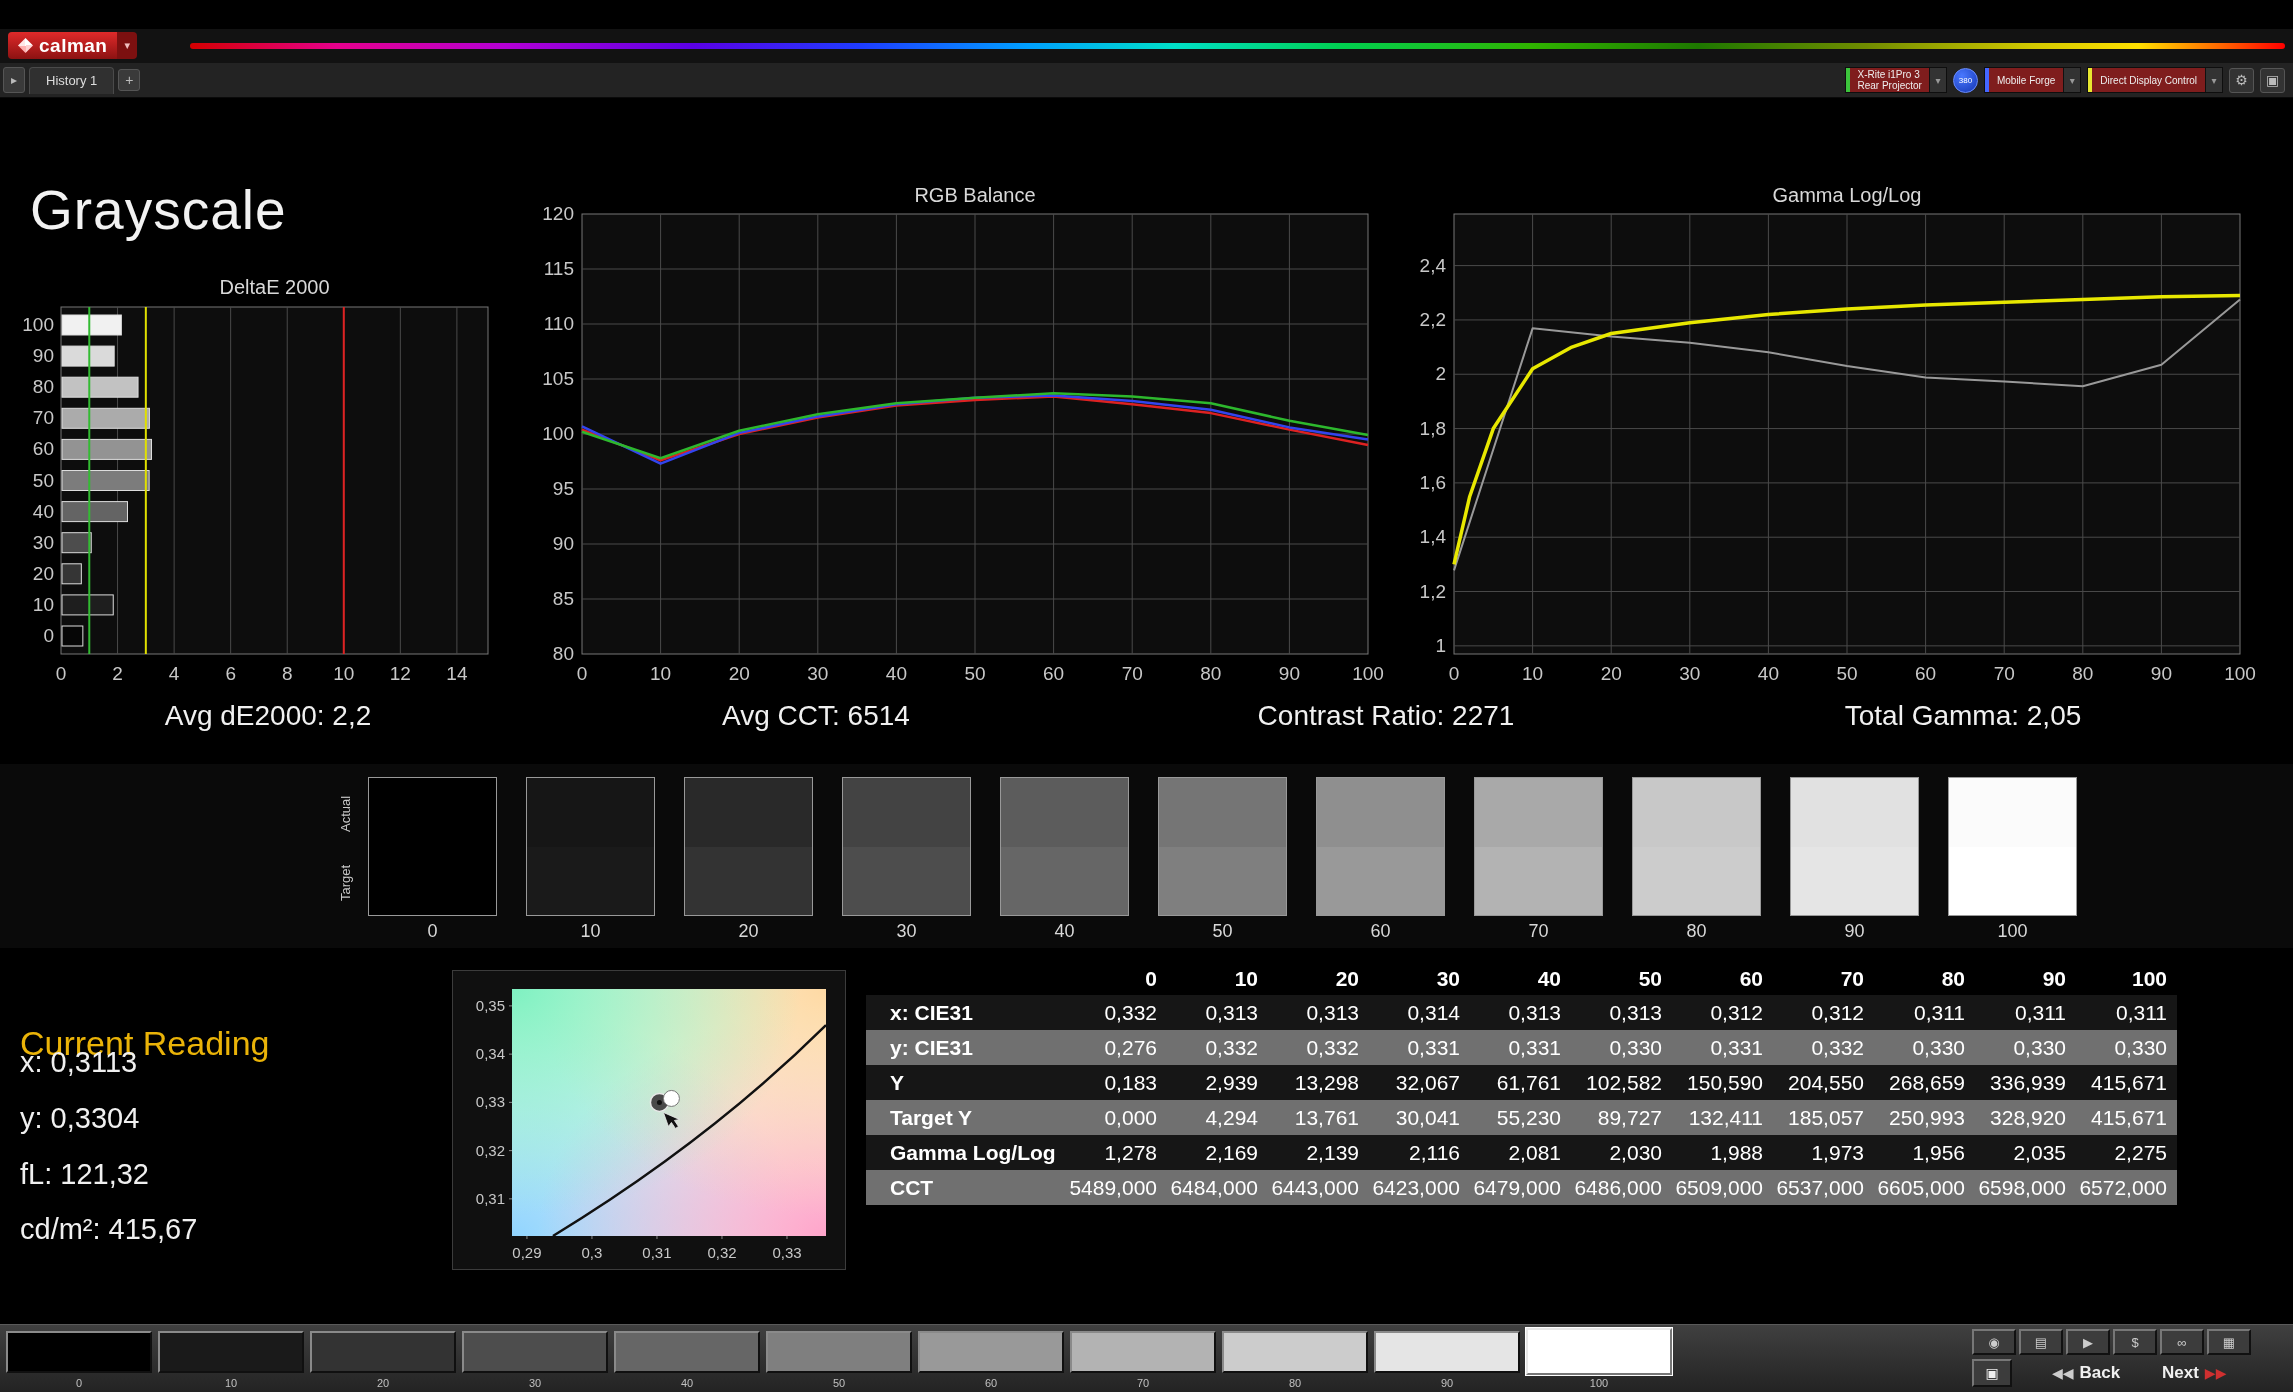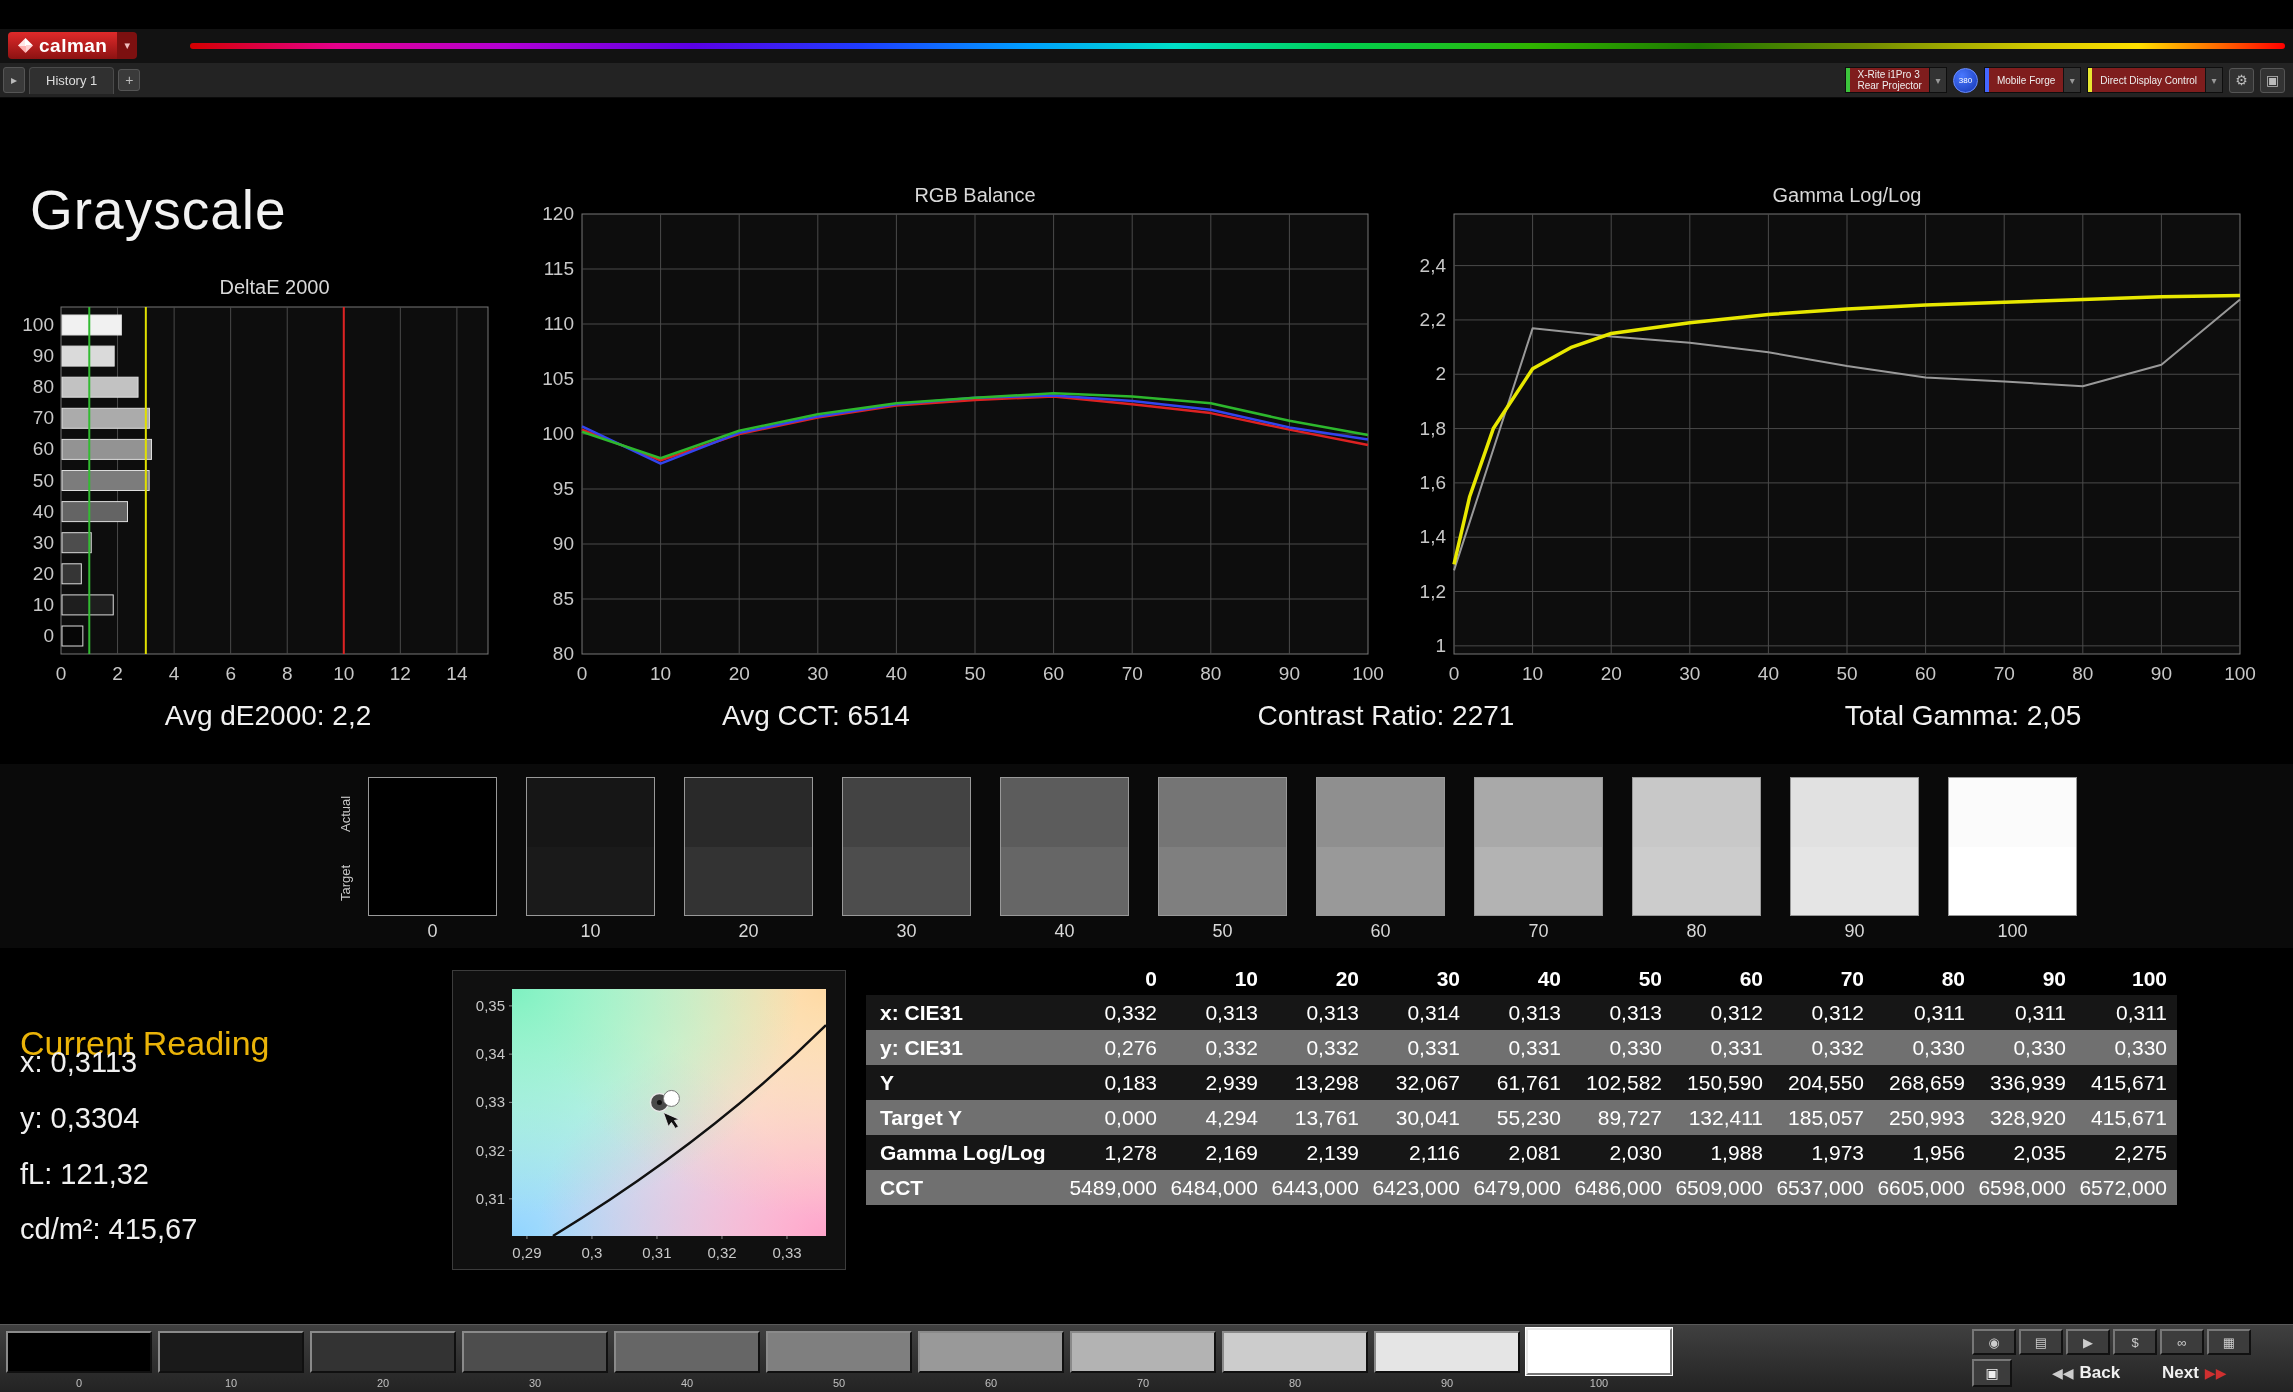--- a/index.html
+++ b/index.html
@@ -78,21 +78,21 @@
     radial-gradient(at 0% 0%, rgba(120,240,190,.95), rgba(120,240,190,0) 65%),
     radial-gradient(at 100% 0%, rgba(255,215,160,.95), rgba(255,215,160,0) 65%),
     radial-gradient(at 100% 100%, rgba(255,160,200,.95), rgba(255,160,200,0) 65%),
     radial-gradient(at 0% 100%, rgba(140,210,255,.95), rgba(140,210,255,0) 65%), #f6fff4}
 
   .table{position:absolute;left:866px;top:963px;font-size:21px;color:#fff}
   .trow{display:grid;grid-template-columns:200px repeat(11,101px);height:35px;align-items:center}
   .trow.thead{height:32px;font-weight:bold;background:transparent}
   .trow.shade{background:#707070}
   .trow.dark{background:#161616}
-  .tlabel{padding-left:14px;font-weight:bold;white-space:nowrap}
+  .tlabel{padding-left:24px;font-weight:bold;white-space:nowrap}
   .tcell{text-align:right;padding-right:10px}
 
   
   .bottombar{position:absolute;left:0;top:1324px;width:2293px;height:68px;
              background:linear-gradient(180deg,#404040,#232323);border-top:1px solid #5a5a5a}
   .patch{position:absolute;top:6px;width:146px;height:42px;border:2px solid;border-color:#8a8a8a #101010 #101010 #8a8a8a}
   .patch.selected{top:3px;height:47px;border-color:#e8e8e8 #777 #777 #e8e8e8;box-shadow:0 0 0 1px #fff}
   .patch-label{position:absolute;top:52px;width:146px;text-align:center;font-size:11px;color:#c0c0c0}
   .tools{position:absolute;left:1972px;top:4px;display:flex;gap:3px}
   .tool{width:44px;height:26px;background:#3c3c3c;border:2px solid;border-color:#777 #111 #111 #777;color:#ccc;

